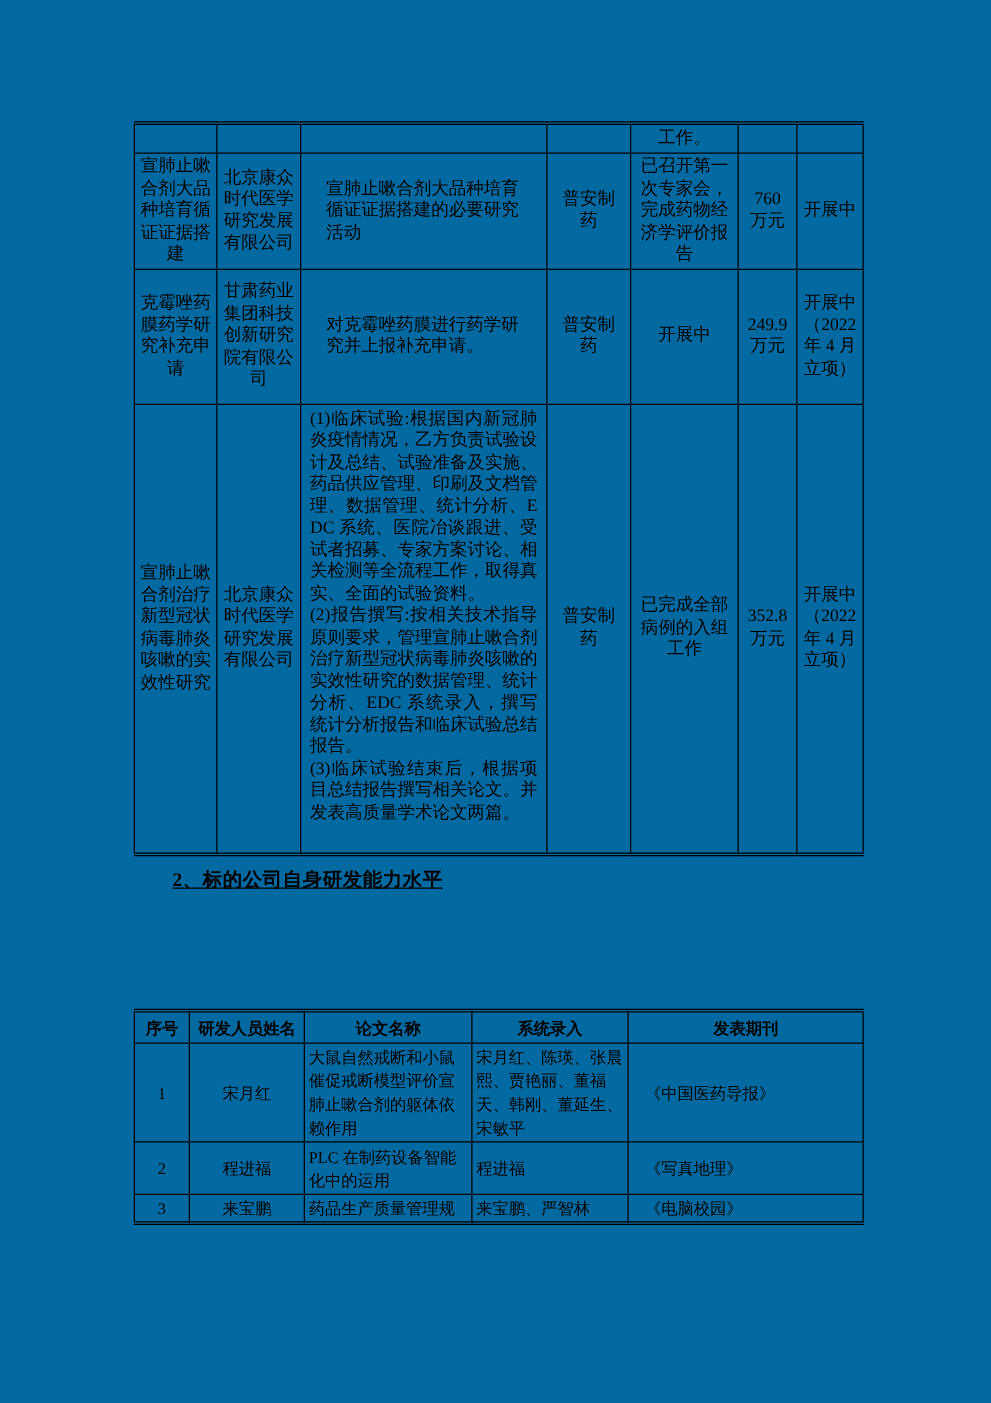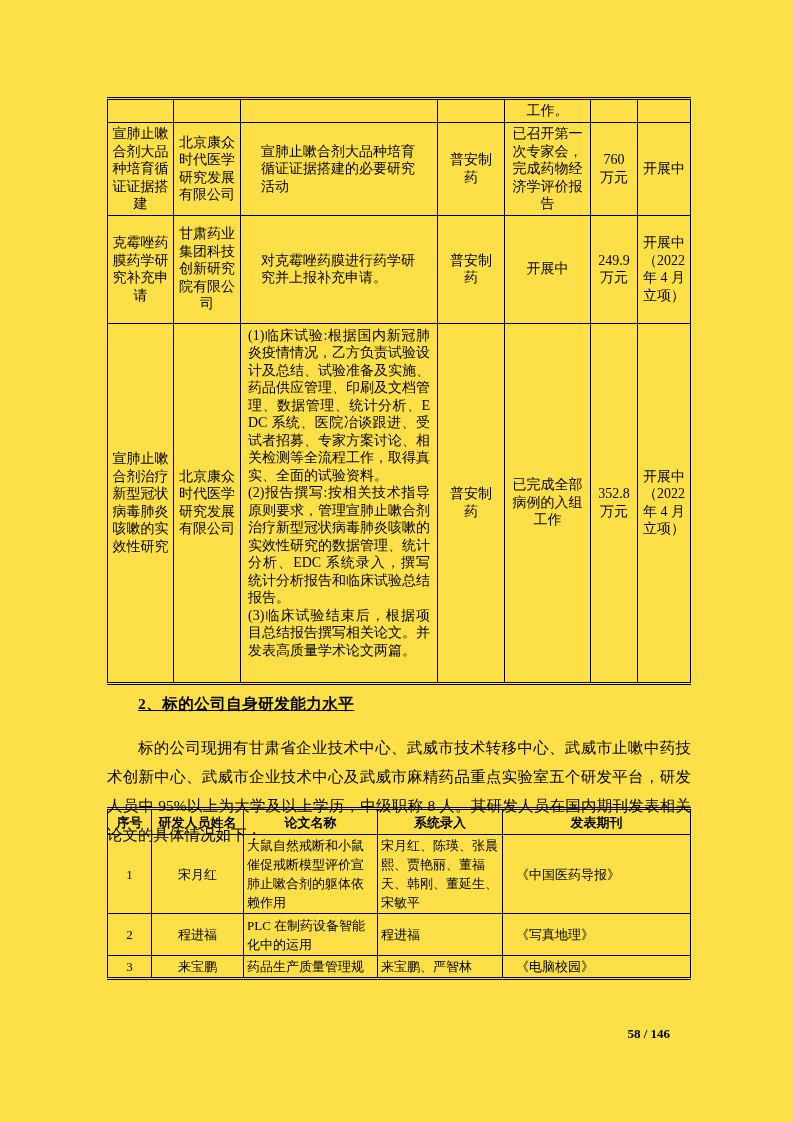--- a/index.html
+++ b/index.html
@@ -4,21 +4,21 @@
 <style>
   html, body {
     margin: 0;
     padding: 0;
     background: #ffffff;
   }
   .page {
     position: relative;
     width: 793px;
     height: 1122px;
-    background: #fde047;
+    background: #0369a1;
     overflow: hidden;
     font-family: "Liberation Serif", "DejaVu Serif", serif;
     color: #000000;
   }
 
   
   table.projects {
     position: absolute;
     left: 107px;
     top: 97px;
@@ -164,21 +164,20 @@
         <td class="party">普安制药</td>
         <td>已完成全部病例的入组工作</td>
         <td class="amount">352.8
 万元</td>
         <td class="status">开展中（2022 年 4 月立项）</td>
       </tr>
     </tbody>
   </table>
 
   <div class="section-heading">2、标的公司自身研发能力水平</div>
-  <div class="body-paragraph">标的公司现拥有甘肃省企业技术中心、武威市技术转移中心、武威市止嗽中药技术创新中心、武威市企业技术中心及武威市麻精药品重点实验室五个研发平台，研发人员中 95%以上为大学及以上学历，中级职称 8 人。其研发人员在国内期刊发表相关论文的具体情况如下：</div>
 
   <table class="papers">
     <colgroup>
       <col style="width:44px">
         <col style="width:92px">
         <col style="width:134px">
       <col style="width:125px">
         <col style="width:188px">
     </colgroup>
     <tbody>
@@ -206,15 +205,14 @@
       <tr style="height:23px">
         <td class="c">3</td>
         <td class="c">来宝鹏</td>
         <td class="l">药品生产质量管理规</td>
         <td class="l">来宝鹏、严智林</td>
         <td class="l journal">《电脑校园》</td>
       </tr>
     </tbody>
   </table>
 
-  <div class="page-footer">58 / 146</div>
 
 </div>
 
 </body></html>

